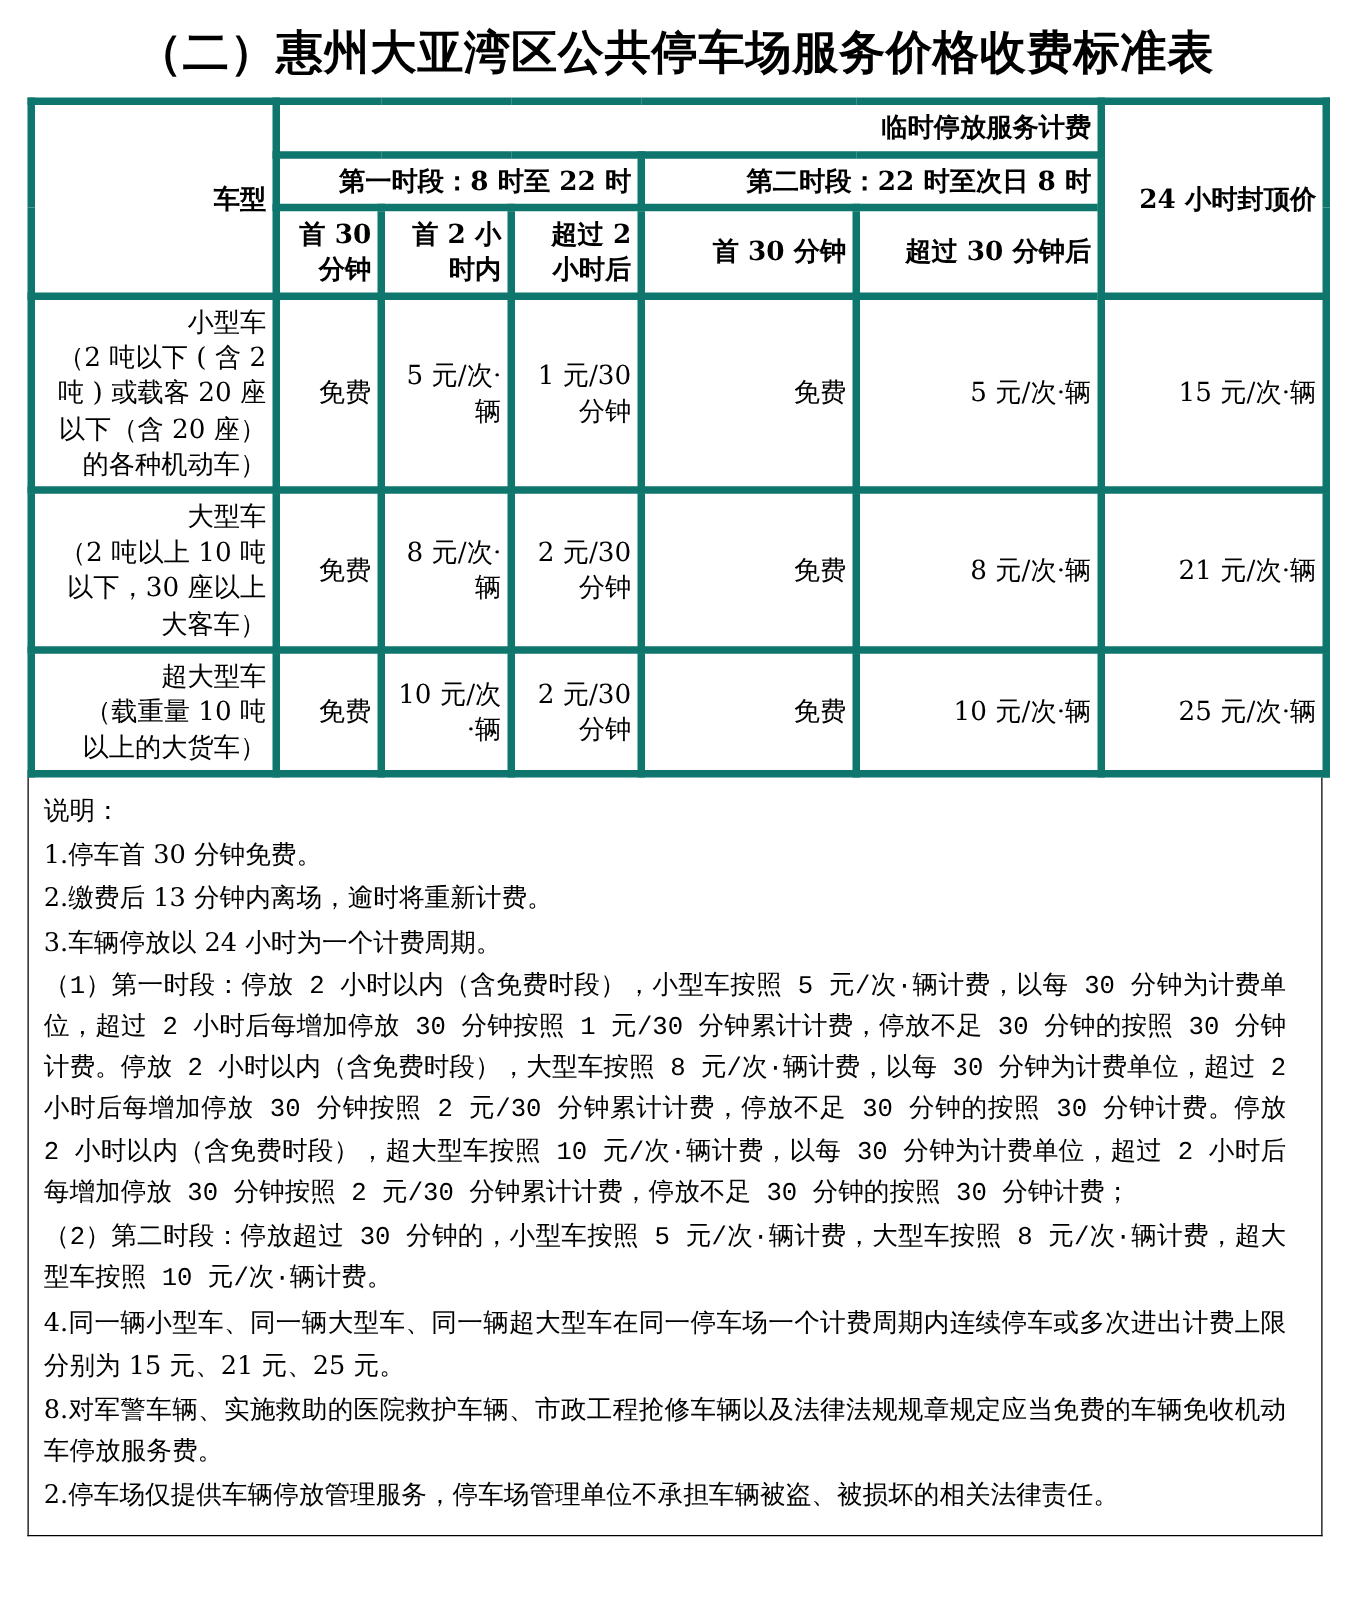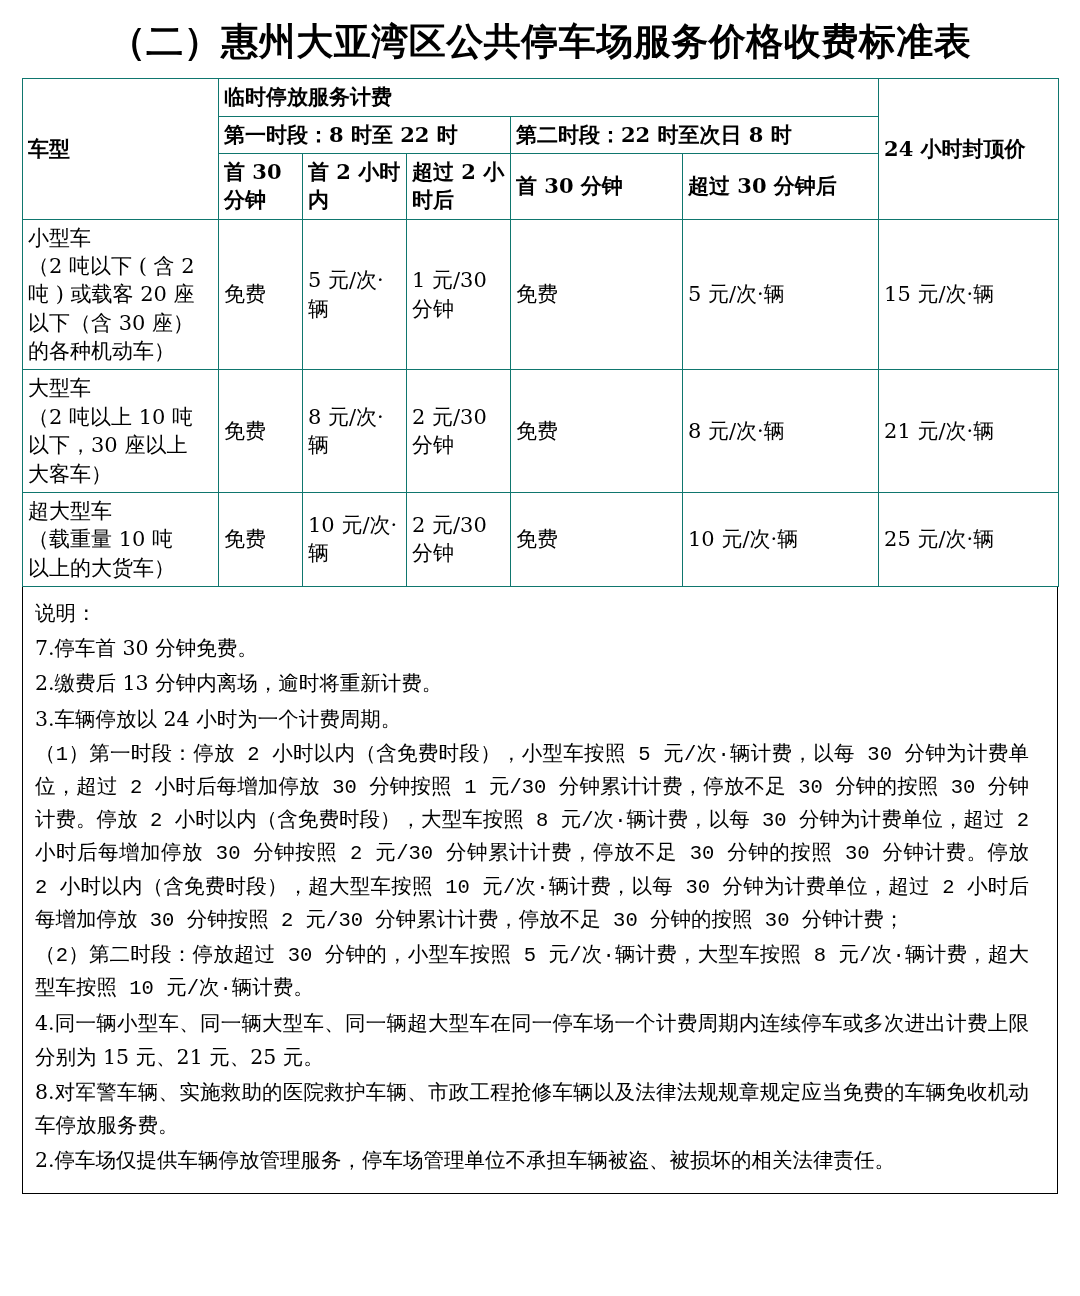--- a/index.html
+++ b/index.html
@@ -27,23 +27,23 @@
     margin: 6px 0 14px 0;
     line-height: 1.2;
   }
   table.fee-table {
     width: 1036px;
     border-collapse: collapse;
     table-layout: fixed;
   }
   table.fee-table th,
   table.fee-table td {
-    border: 1px solid #0f766e;
+    border: 6px solid #0f766e;
     padding: 4px 5px;
-    text-align: left;
+    text-align: right;
     vertical-align: middle;
     font-size: 21px;
     line-height: 1.35;
     font-family: "DejaVu Serif", "Liberation Serif", serif;
   }
   table.fee-table th {
     font-weight: bold;
   }
   .th-sub {
     font-weight: normal;
@@ -118,21 +118,21 @@
         <th class="th-sub">首 30 分钟</th>
         <th class="th-sub">超过 30 分钟后</th>
       </tr>
     </thead>
     <tbody>
       <tr>
         <td class="cell-vehicle">
           <span class="vline">小型车</span>
           <span class="vline">（2 吨以下 ( 含 2</span>
           <span class="vline">吨 ) 或载客 20 座</span>
-          <span class="vline">以下（含 30 座）</span>
+          <span class="vline">以下（含 20 座）</span>
           <span class="vline">的各种机动车）</span>
         </td>
         <td>免费</td>
         <td>5 元/次·辆</td>
         <td>1 元/30 分钟</td>
         <td>免费</td>
         <td>5 元/次·辆</td>
         <td>15 元/次·辆</td>
       </tr>
       <tr>
@@ -160,21 +160,21 @@
         <td>2 元/30 分钟</td>
         <td>免费</td>
         <td>10 元/次·辆</td>
         <td>25 元/次·辆</td>
       </tr>
     </tbody>
   </table>
 
   <div class="notes">
     <div class="note-line notes-head">说明：</div>
-    <div class="note-line">7.停车首 30 分钟免费。</div>
+    <div class="note-line">1.停车首 30 分钟免费。</div>
     <div class="note-line">2.缴费后 13 分钟内离场，逾时将重新计费。</div>
     <div class="note-line">3.车辆停放以 24 小时为一个计费周期。</div>
     <div class="note-line indent">（1）第一时段：停放 2 小时以内（含免费时段），小型车按照 5 元/次·辆计费，以每 30 分钟为计费单位，超过 2 小时后每增加停放 30 分钟按照 1 元/30 分钟累计计费，停放不足 30 分钟的按照 30 分钟计费。停放 2 小时以内（含免费时段），大型车按照 8 元/次·辆计费，以每 30 分钟为计费单位，超过 2 小时后每增加停放 30 分钟按照 2 元/30 分钟累计计费，停放不足 30 分钟的按照 30 分钟计费。停放 2 小时以内（含免费时段），超大型车按照 10 元/次·辆计费，以每 30 分钟为计费单位，超过 2 小时后每增加停放 30 分钟按照 2 元/30 分钟累计计费，停放不足 30 分钟的按照 30 分钟计费；</div>
     <div class="note-line indent">（2）第二时段：停放超过 30 分钟的，小型车按照 5 元/次·辆计费，大型车按照 8 元/次·辆计费，超大型车按照 10 元/次·辆计费。</div>
     <div class="note-line">4.同一辆小型车、同一辆大型车、同一辆超大型车在同一停车场一个计费周期内连续停车或多次进出计费上限分别为 15 元、21 元、25 元。</div>
     <div class="note-line">8.对军警车辆、实施救助的医院救护车辆、市政工程抢修车辆以及法律法规规章规定应当免费的车辆免收机动车停放服务费。</div>
     <div class="note-line">2.停车场仅提供车辆停放管理服务，停车场管理单位不承担车辆被盗、被损坏的相关法律责任。</div>
   </div>
 
 </div>

